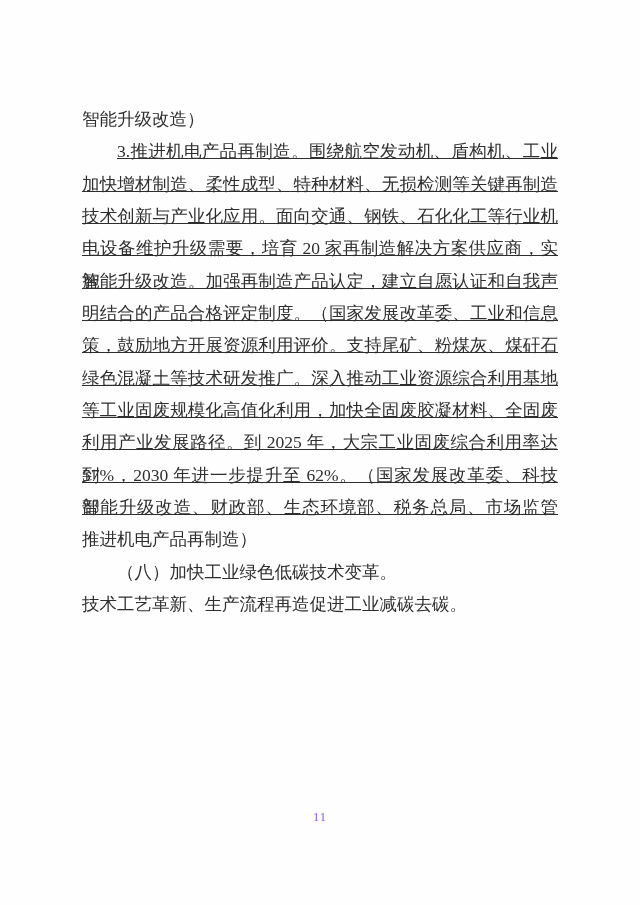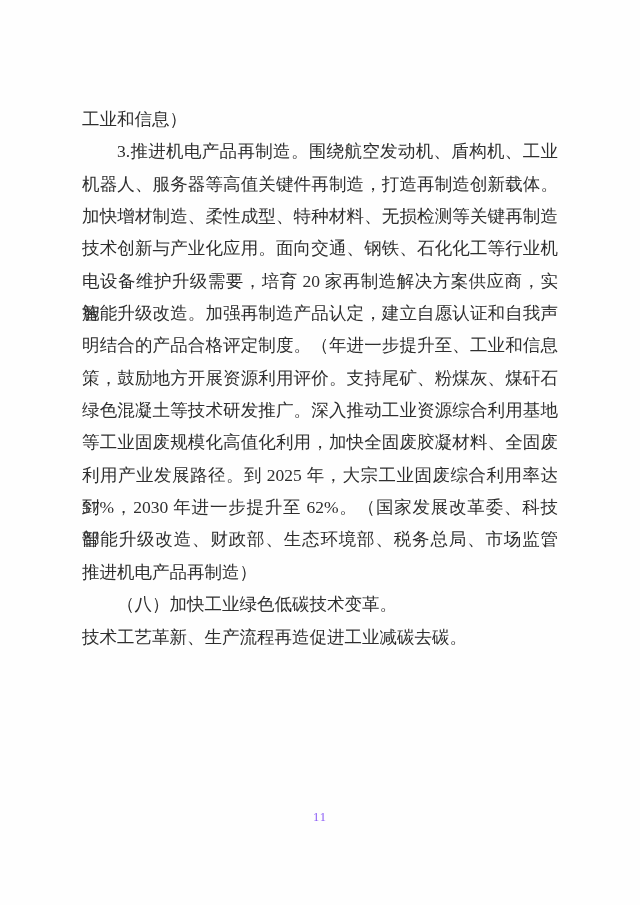--- a/index.html
+++ b/index.html
@@ -28,20 +28,21 @@
     font-size: 17.5px;
     letter-spacing: 0px;
     white-space: nowrap;
   }
   
   .line.j {
     white-space: normal;
     text-align: justify;
     text-align-last: justify;
     text-justify: inter-character;
+    text-decoration: underline;
   }
   
   .line.ind {
     text-indent: 2em;
   }
   .page-number {
     position: absolute;
     top: 810px;
     left: 0;
     width: 100%;
@@ -49,28 +50,27 @@
     font-size: 12.5px;
     color: #8b5cf6;
     letter-spacing: 1px;
   }
 </style>
 </head>
 <body>
 
 <div class="page">
   <div class="text-block">
-    <div class="line">工业和信息）</div>
+    <div class="line">智能升级改造）</div>
     <div class="line j ind">3.推进机电产品再制造。围绕航空发动机、盾构机、工业</div>
-    <div class="line j">机器人、服务器等高值关键件再制造，打造再制造创新载体。</div>
     <div class="line j">加快增材制造、柔性成型、特种材料、无损检测等关键再制造</div>
     <div class="line j">技术创新与产业化应用。面向交通、钢铁、石化化工等行业机</div>
     <div class="line j">电设备维护升级需要，培育 20 家再制造解决方案供应商，实施</div>
     <div class="line j">智能升级改造。加强再制造产品认定，建立自愿认证和自我声</div>
-    <div class="line j">明结合的产品合格评定制度。（年进一步提升至、工业和信息</div>
+    <div class="line j">明结合的产品合格评定制度。（国家发展改革委、工业和信息</div>
     <div class="line j">策，鼓励地方开展资源利用评价。支持尾矿、粉煤灰、煤矸石</div>
     <div class="line j">绿色混凝土等技术研发推广。深入推动工业资源综合利用基地</div>
     <div class="line j">等工业固废规模化高值化利用，加快全固废胶凝材料、全固废</div>
     <div class="line j">利用产业发展路径。到 2025 年，大宗工业固废综合利用率达到</div>
     <div class="line j">57%，2030 年进一步提升至 62%。（国家发展改革委、科技部、</div>
     <div class="line j">智能升级改造、财政部、生态环境部、税务总局、市场监管</div>
     <div class="line">推进机电产品再制造）</div>
     <div class="line ind">（八）加快工业绿色低碳技术变革。</div>
     <div class="line">技术工艺革新、生产流程再造促进工业减碳去碳。</div>
   </div>

